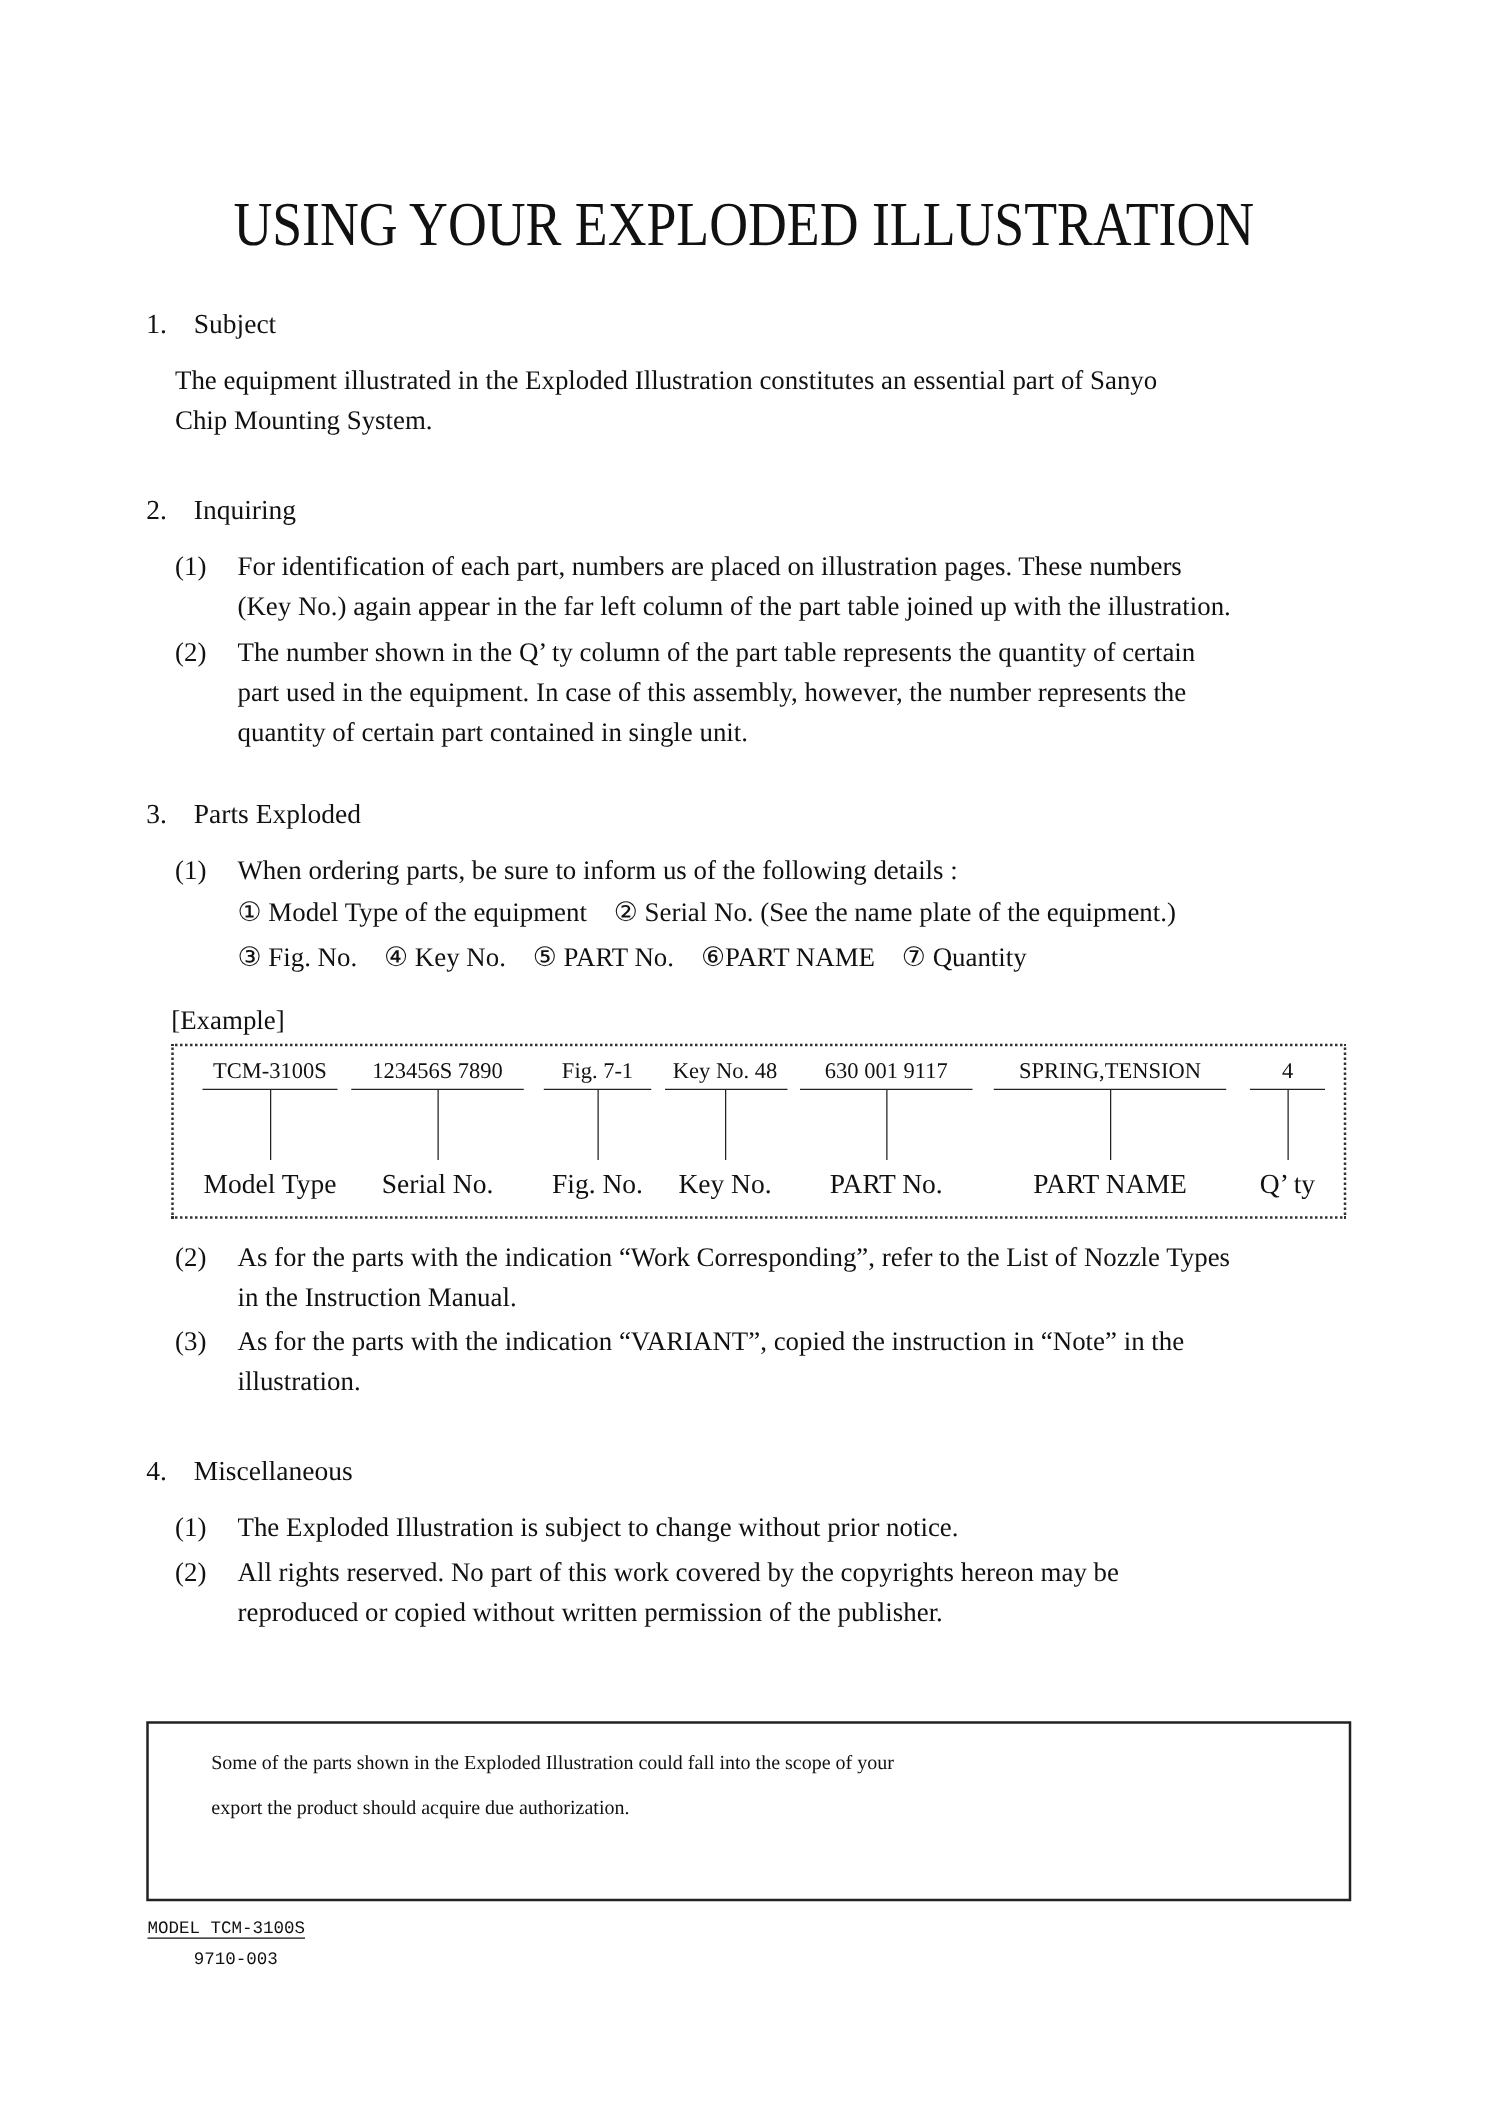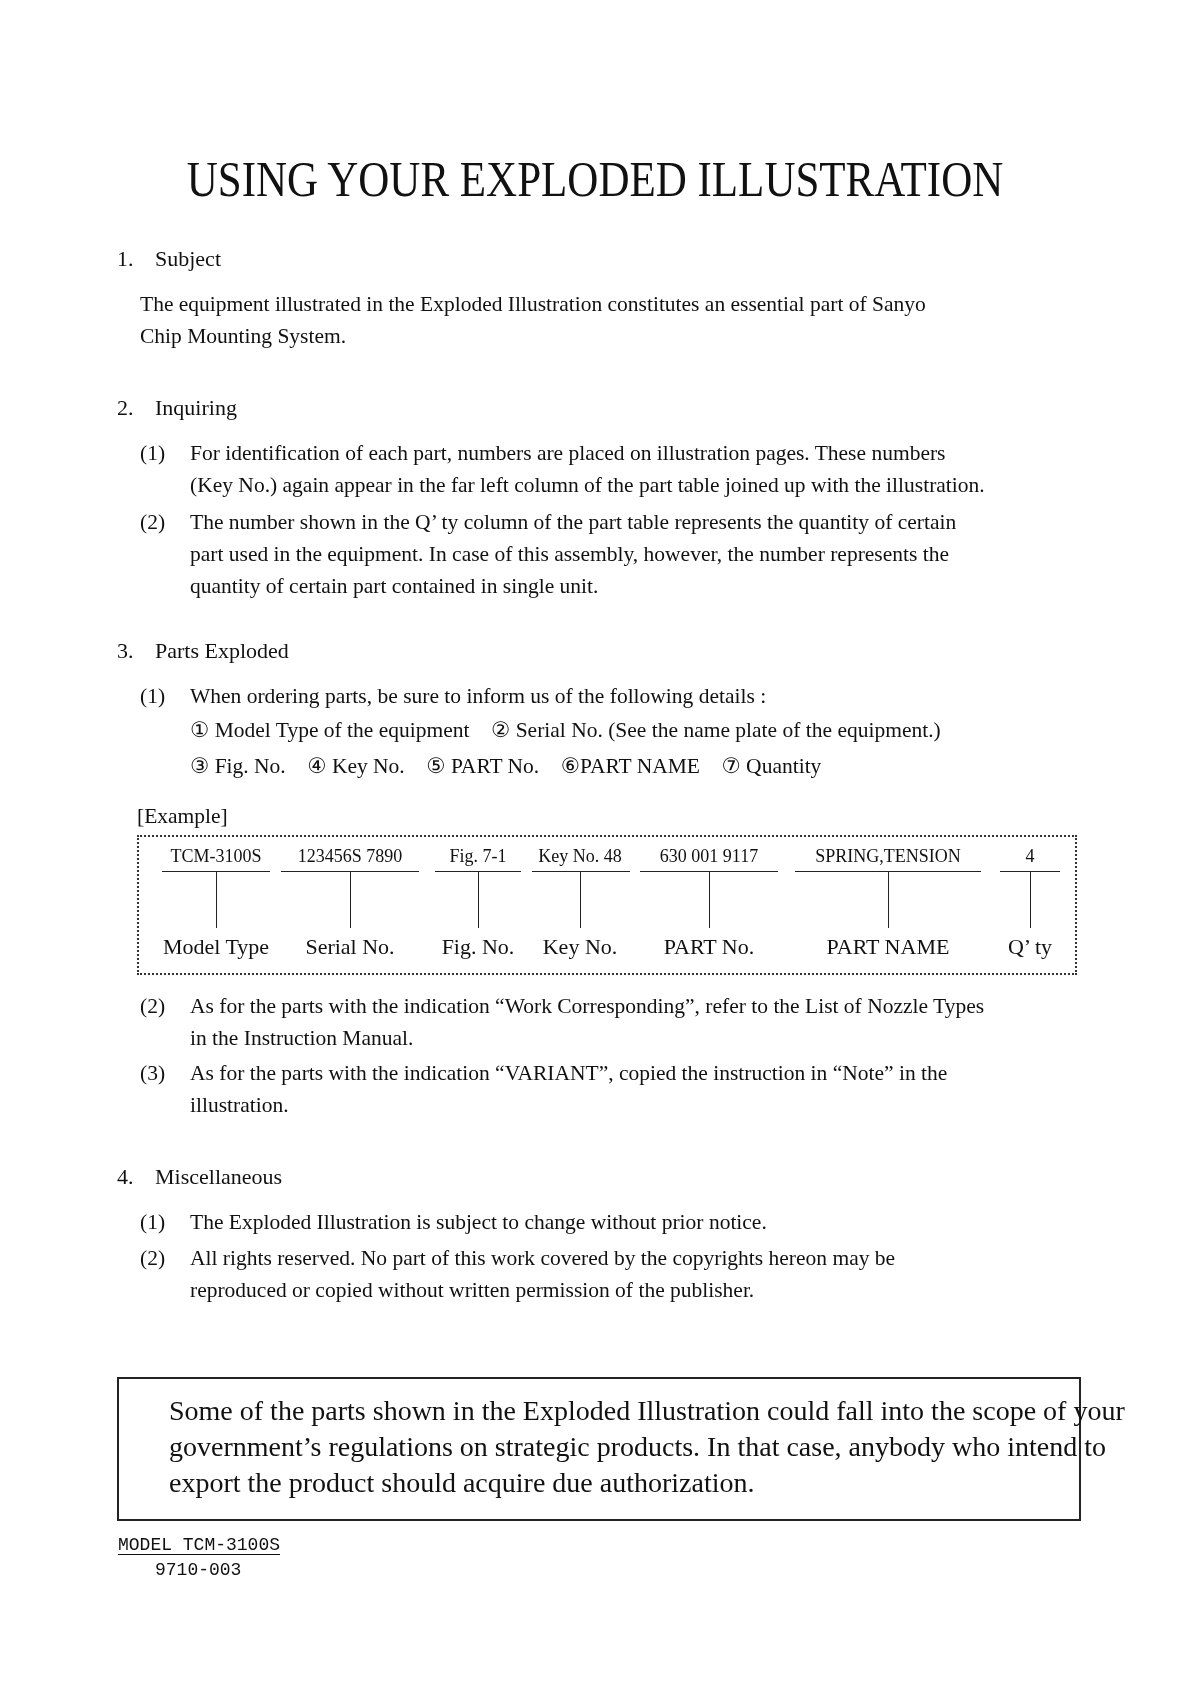--- a/index.html
+++ b/index.html
@@ -5,30 +5,30 @@
   html, body { margin: 0; padding: 0; background: #ffffff; }
   body { width: 1190px; height: 1682px; position: relative; overflow: hidden;
          font-family: "Liberation Serif", "DejaVu Serif", serif; color: #111; }
   .abs { position: absolute; white-space: nowrap; }
   .title { left: 0; width: 1190px; top: 150px; text-align: center;
            font-size: 50px; letter-spacing: 0px; transform: scaleX(0.86); transform-origin: center;
            font-weight: normal; }
   .sec { font-size: 22px; }
   .body { font-size: 21.5px; line-height: 32px; }
   .num { display: inline-block; width: 38px; }
-  .mono { font-family: "Liberation Mono", "DejaVu Sans Mono", monospace; font-size: 18px; }
+  .mono { font-family: "Liberation Mono", "DejaVu Sans Mono", monospace; font-size: 14px; }
   .dotbox { position: absolute; left: 137px; top: 835px; width: 940px; height: 140px;
             border: 2px dotted #333; box-sizing: border-box; }
   .ex-val { position: absolute; top: 846px; font-size: 18px; text-align: right; transform: translateX(-50%); }
   .ex-line { position: absolute; top: 871px; height: 0; border-top: 1.5px solid #222; }
   .ex-stem { position: absolute; top: 872px; height: 56px; width: 0; border-left: 1.5px solid #222; }
   .ex-lbl { position: absolute; top: 934px; font-size: 22px; text-align: center; transform: translateX(-50%); }
   .notice { position: absolute; left: 117px; top: 1377px; width: 964px; height: 144px;
             border: 2px solid #222; box-sizing: border-box; }
-  .notice-text { position: absolute; left: 50px; top: 14px; font-size: 28px; line-height: 36px; white-space: nowrap; }
+  .notice-text { position: absolute; left: 50px; top: 14px; font-size: 16px; line-height: 36px; white-space: nowrap; }
   .footer-model { left: 118px; top: 1535px; text-decoration: underline; text-underline-offset: 4px; }
   .footer-code { left: 155px; top: 1560px; }
 </style>
 </head>
 <body>
 
 <div class="abs title">USING YOUR EXPLODED ILLUSTRATION</div>
 
 <div class="abs sec" style="left:117px; top:246px;">
   <span class="num">1.</span><span>Subject</span>
@@ -135,19 +135,18 @@
   <span class="abs" style="left:0; top:0;">(2)</span>
   <div style="margin-left:50px;">
     <div>All rights reserved. No part of this work covered by the copyrights hereon may be</div>
     <div>reproduced or copied without written permission of the publisher.</div>
   </div>
 </div>
 
 <div class="notice">
   <div class="notice-text">
     <div>Some of the parts shown in the Exploded Illustration could fall into the scope of your</div>
-    <div>government’s regulations on strategic products. In that case, anybody who intend to</div>
     <div>export the product should acquire due authorization.</div>
   </div>
 </div>
 
 <div class="abs mono footer-model">MODEL TCM-3100S</div>
 <div class="abs mono footer-code">9710-003</div>
 
 </body></html>

